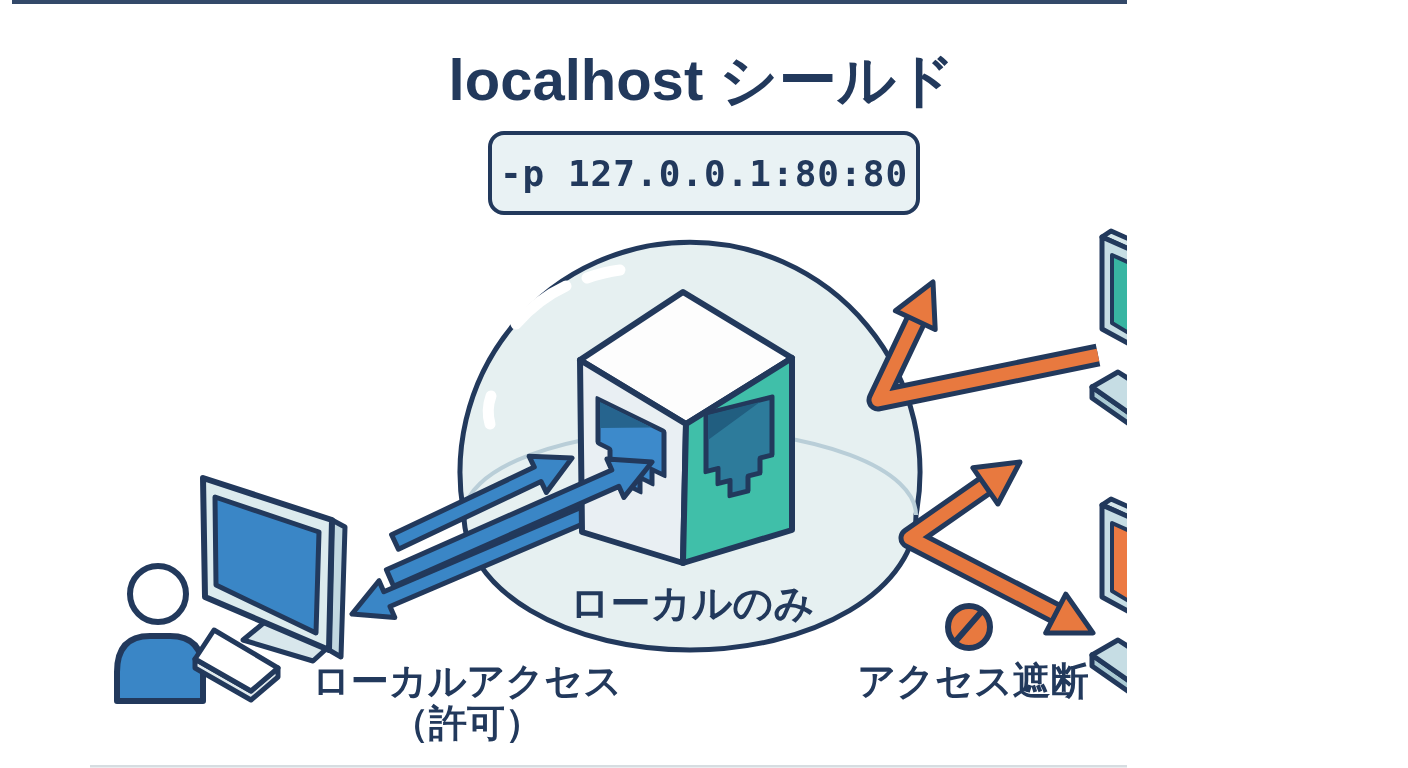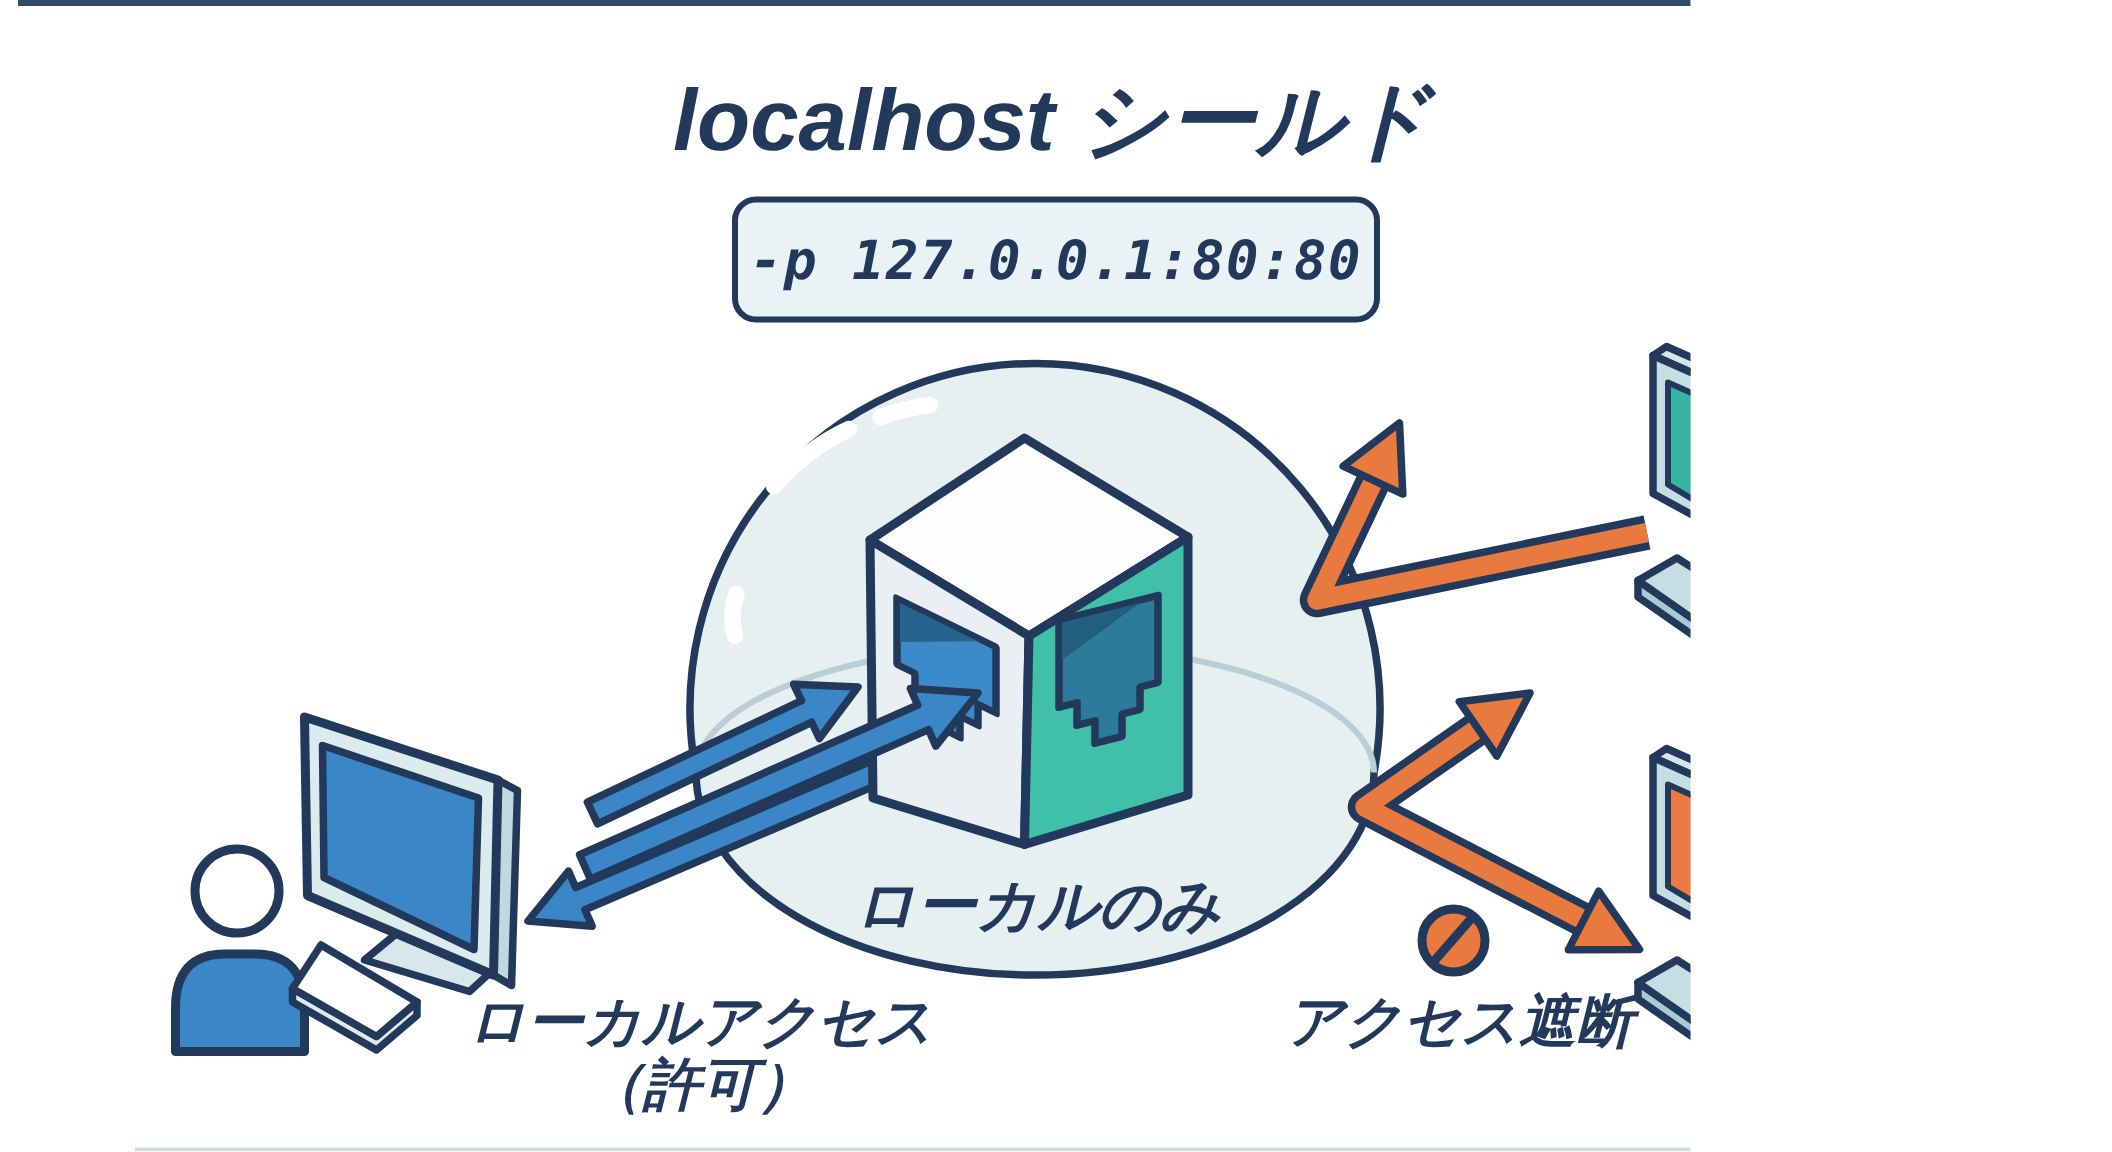--- a/index.html
+++ b/index.html
@@ -1,17 +1,17 @@
 <!DOCTYPE html>
 <html><head>
 <meta charset="utf-8">
 <style>
   html,body{margin:0;padding:0;background:#ffffff;}
   .stage{position:relative;width:1127px;height:768px;background:#ffffff;overflow:hidden;
-         font-family:"Liberation Sans","DejaVu Sans",sans-serif;font-style:italic;}
+         font-family:"Liberation Sans","DejaVu Sans",sans-serif;}
   .stage svg{position:absolute;left:0;top:0;display:block;}
   text{user-select:none;}
   .title-text{font-family:"Liberation Sans","DejaVu Sans",sans-serif;font-weight:800;}
   .cjk-label{font-family:"Liberation Sans","DejaVu Sans",sans-serif;font-weight:700;}
   .code-text{font-family:"DejaVu Sans Mono","Liberation Mono",monospace;font-weight:700;}
 </style>
 </head>
 <body>
 
 <div class="stage">

